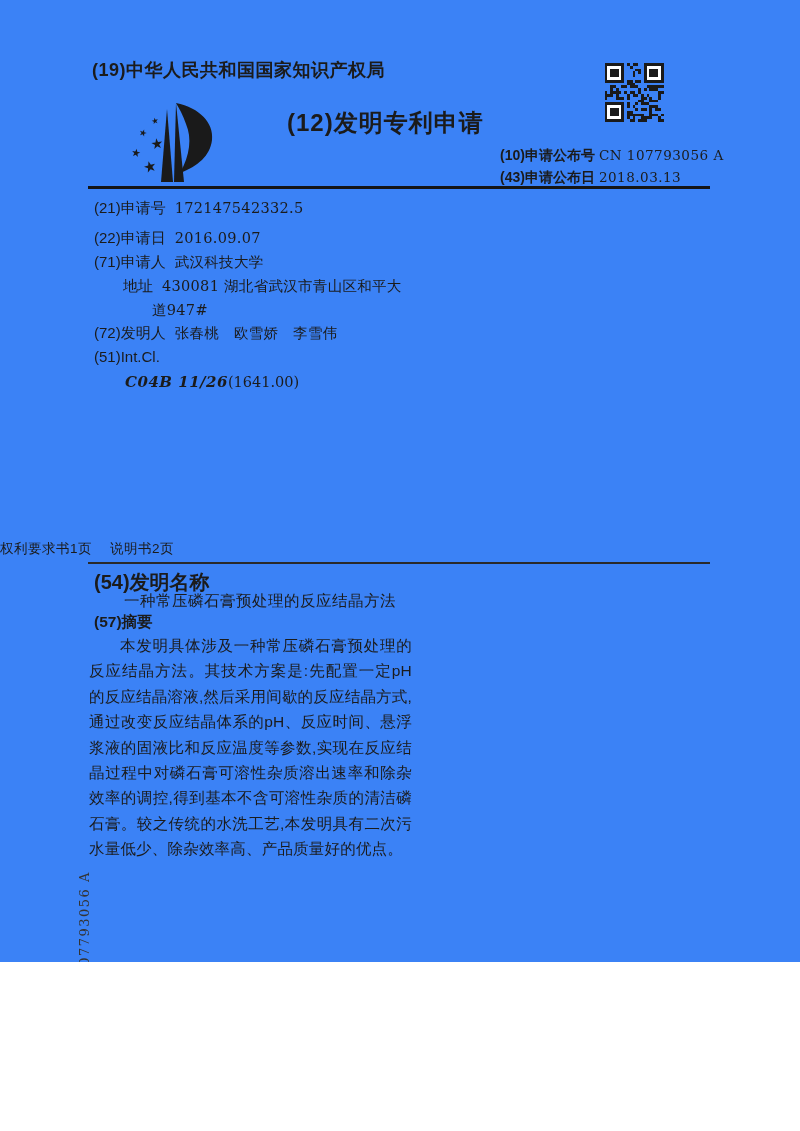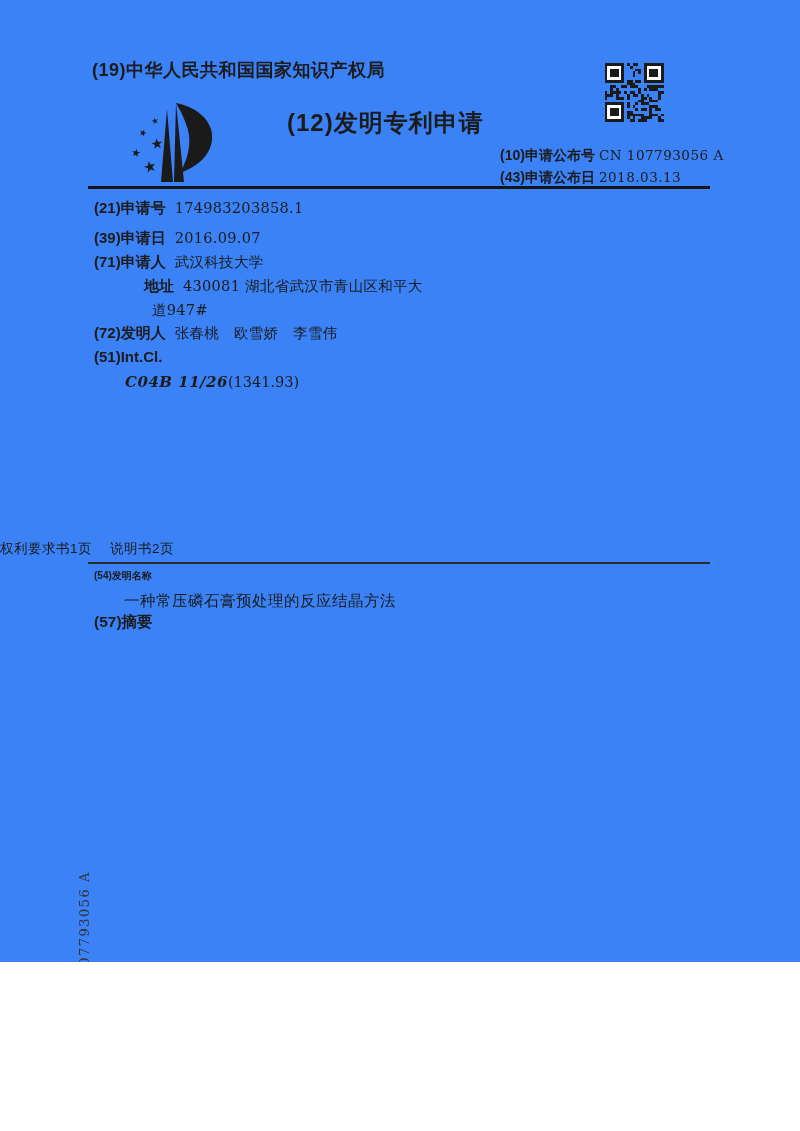--- a/index.html
+++ b/index.html
@@ -24,41 +24,41 @@
   .logo{left:116px;top:94px;width:108px;height:97px;}
   .qr{left:603px;top:63px;width:62px;height:59px;}
   .pubrow{left:500px;font-size:14px;white-space:nowrap;}
   .pubrow .lbl{font-weight:bold;margin-top:9px;}
   .pubrow .val{font-family:"DejaVu Serif", serif;font-size:13.5px;letter-spacing:0.5px;margin-left:4px;}
   .pubnum{top:147px;}
   .pubdate{top:169px;}
   .rule-thick{left:88px;top:186px;width:622px;height:3px;background:#151515;}
   .rule-thin{left:88px;top:562px;width:622px;height:2px;background:#2a2a2a;}
   .brow{left:94px;font-size:15px;white-space:nowrap;}
-  .brow .lbl{font-weight:bold;}
+  .brow .lbl{font-weight:normal;}
   .brow .val{font-family:"DejaVu Serif", serif;font-size:14.5px;margin-left:9px;letter-spacing:0.3px;}
   .r21{top:199px;}
   .r22{top:229px;}
   .r71{top:253px;text-align:center;}
   .raddr1{top:277px;left:123px;}
-  .raddr1 .lbl{font-weight:bold;margin-left:21px;}
+  .raddr1 .lbl{font-weight:normal;}
   .raddr1 .val{font-family:"DejaVu Serif", serif;font-size:14.5px;letter-spacing:0.3px;}
   .raddr2{top:301px;left:152px;font-family:"DejaVu Serif", serif;font-size:14.5px;letter-spacing:0.3px;}
   .r72{top:324px;}
   .r51{top:348px;}
   .rintcl{top:373px;left:125px;font-family:"DejaVu Serif", serif;font-size:15px;white-space:nowrap;}
   .rintcl .code{font-weight:bold;font-style:italic;letter-spacing:0.5px;}
   .rintcl .ed{font-size:14.5px;}
   .pagesinfo{
     top:540px;left:0;width:646px;
     text-align:left;font-size:13.5px;letter-spacing:0.5px;
     white-space:nowrap;
   }
   .pagesinfo .gap{display:inline-block;width:18px;}
-  .s54{left:94px;top:569px;font-size:10px;font-weight:bold;}
+  .s54{left:94px;top:569px;font-size:20px;font-weight:bold;}
   .invtitle{left:124px;top:591px;font-size:15.5px;letter-spacing:0.5px;}
   .s57{left:94px;top:612px;font-size:15.5px;font-weight:bold;}
   .abstract{
     left:89px;top:633px;width:323px;
     font-size:15.5px;line-height:25.4px;
     text-align:justify;text-indent:2em;
     letter-spacing:0.2px;
   }
   .vnum{
     left:27px;top:940px;width:115px;height:16px;
@@ -225,47 +225,48 @@
   <div class="abs pubrow pubnum">
     <span class="lbl">(10)申请公布号</span><span class="val">CN 107793056 A</span>
   </div>
   <div class="abs pubrow pubdate">
     <span class="lbl">(43)申请公布日</span><span class="val">2018.03.13</span>
   </div>
 
   <div class="abs rule-thick"></div>
 
   <div class="abs brow r21">
-    <span class="lbl">(21)申请号</span><span class="val">174983203858.1</span>
+    <span class="lbl">(21)申请号</span><span class="val">172147542332.5</span>
   </div>
   <div class="abs brow r22">
-    <span class="lbl">(39)申请日</span><span class="val">2016.09.07</span>
+    <span class="lbl">(22)申请日</span><span class="val">2016.09.07</span>
   </div>
   <div class="abs brow r71">
     <span class="lbl">(71)申请人</span><span class="val">武汉科技大学</span>
   </div>
   <div class="abs brow raddr1">
     <span class="lbl">地址</span><span class="val">430081 湖北省武汉市青山区和平大</span>
   </div>
   <div class="abs raddr2">道947#</div>
   <div class="abs brow r72">
     <span class="lbl">(72)发明人</span><span class="val">张春桃　欧雪娇　李雪伟</span>
   </div>
   <div class="abs brow r51">
     <span class="lbl">(51)Int.Cl.</span>
   </div>
   <div class="abs rintcl">
-    <span class="code">C04B 11/26</span><span class="ed">(1341.93)</span>
+    <span class="code">C04B 11/26</span><span class="ed">(1641.00)</span>
   </div>
 
   <div class="abs pagesinfo">
     <span>权利要求书1页</span><span class="gap"></span><span>说明书2页</span>
   </div>
 
   <div class="abs rule-thin"></div>
 
   <div class="abs s54">(54)发明名称</div>
   <div class="abs invtitle">一种常压磷石膏预处理的反应结晶方法</div>
   <div class="abs s57">(57)摘要</div>
+  <div class="abs abstract">本发明具体涉及一种常压磷石膏预处理的反应结晶方法。其技术方案是:先配置一定pH的反应结晶溶液,然后采用间歇的反应结晶方式,通过改变反应结晶体系的pH、反应时间、悬浮浆液的固液比和反应温度等参数,实现在反应结晶过程中对磷石膏可溶性杂质溶出速率和除杂效率的调控,得到基本不含可溶性杂质的清洁磷石膏。较之传统的水洗工艺,本发明具有二次污水量低少、除杂效率高、产品质量好的优点。</div>
 
   <div class="abs vnum">CN 107793056 A</div>
 
 </div>
 
 </body></html>

